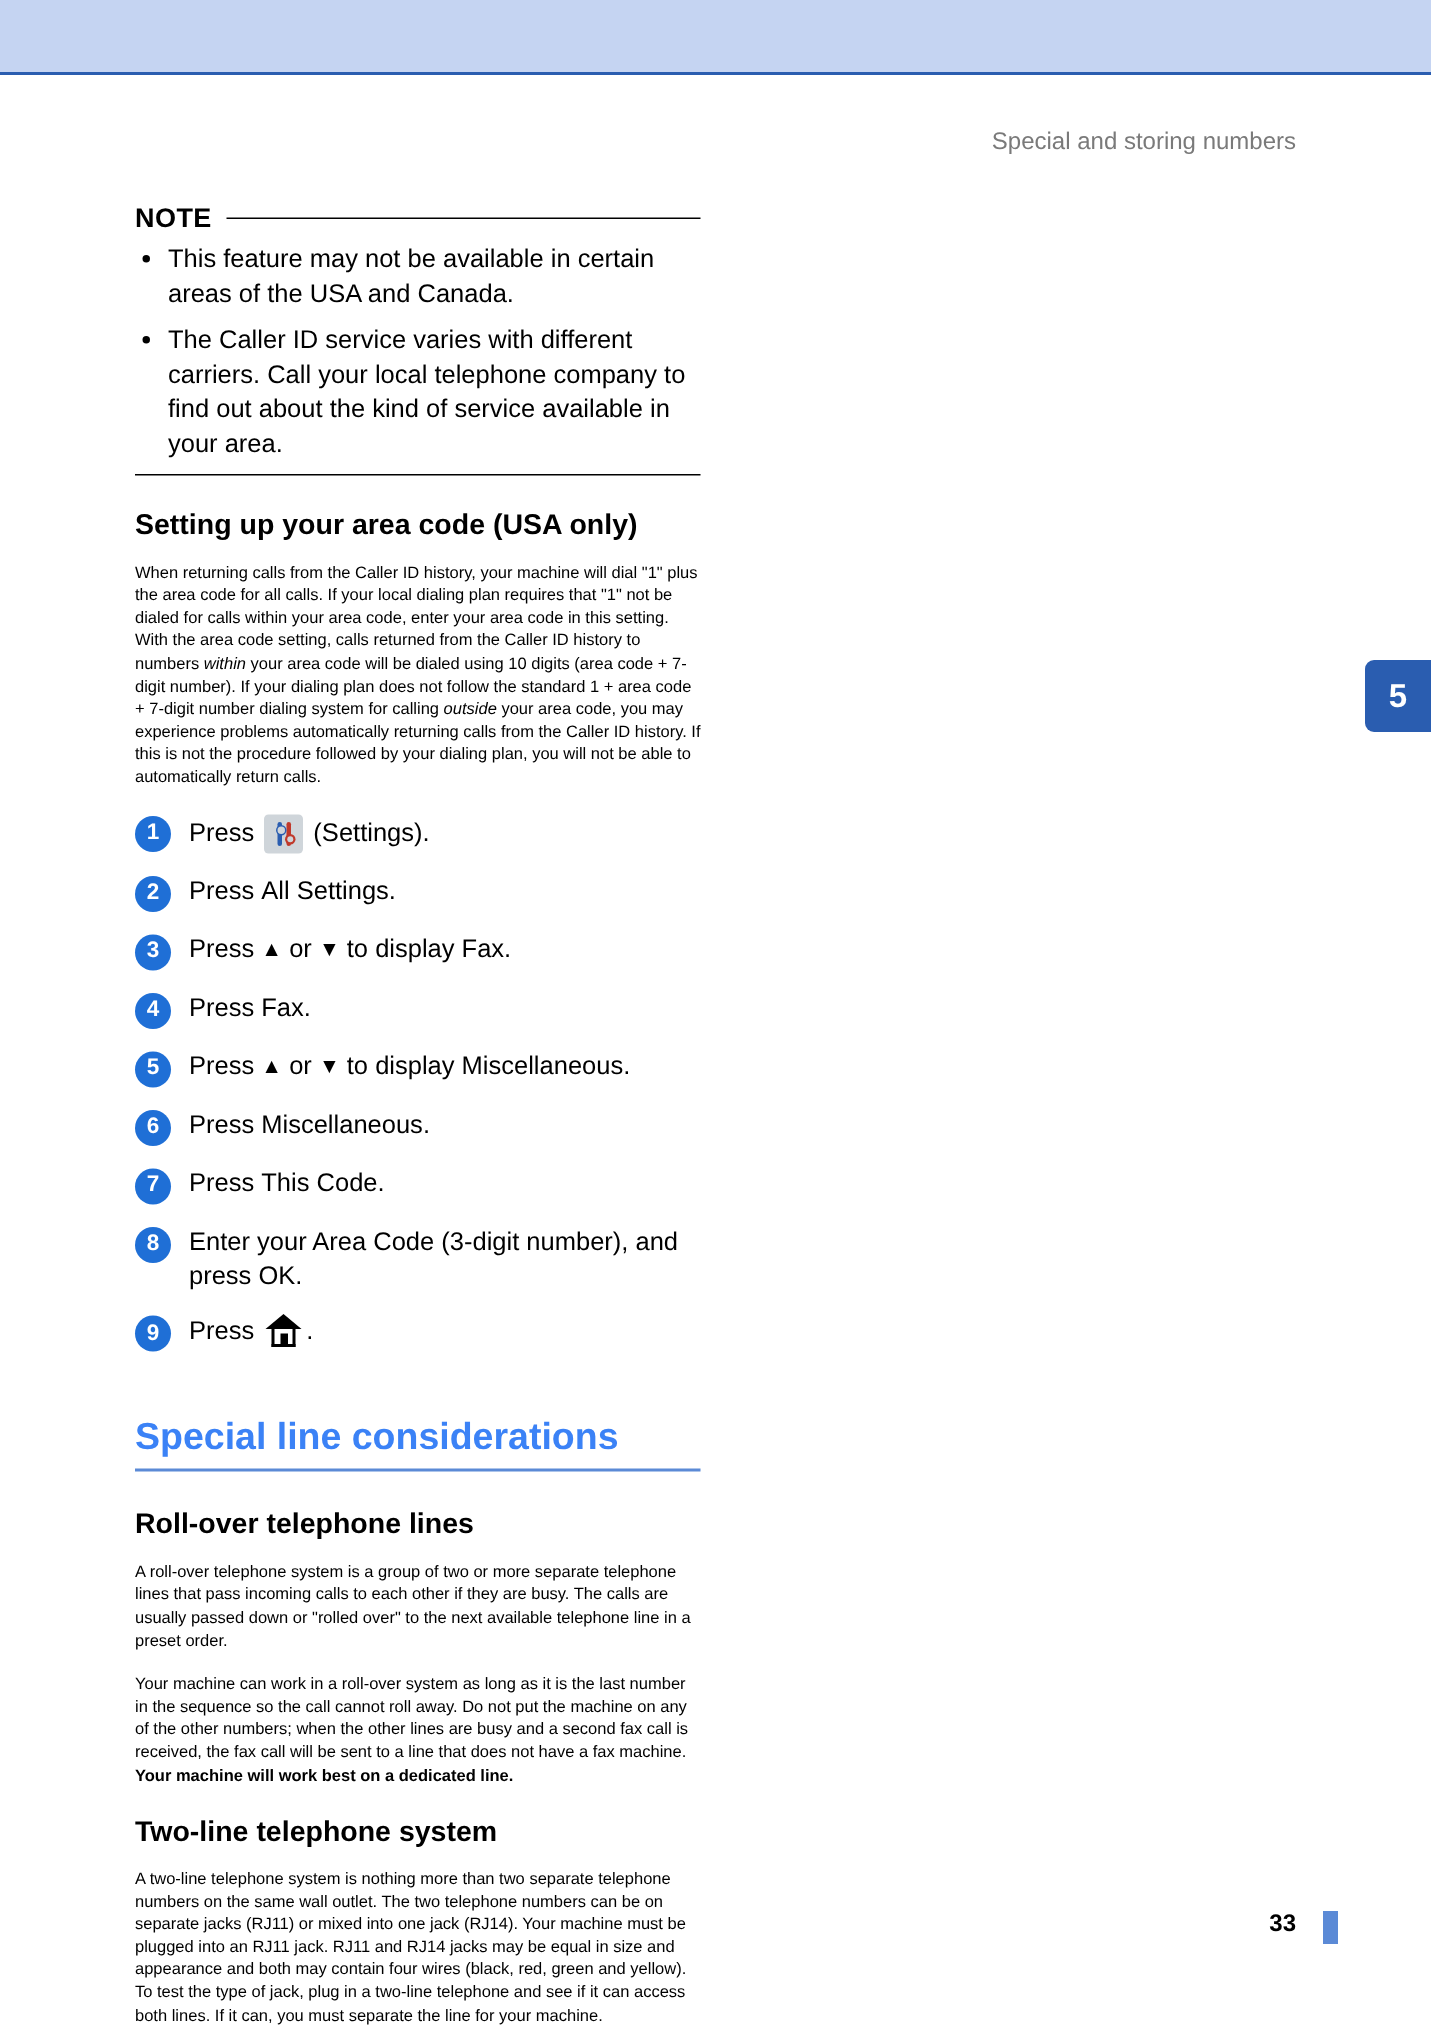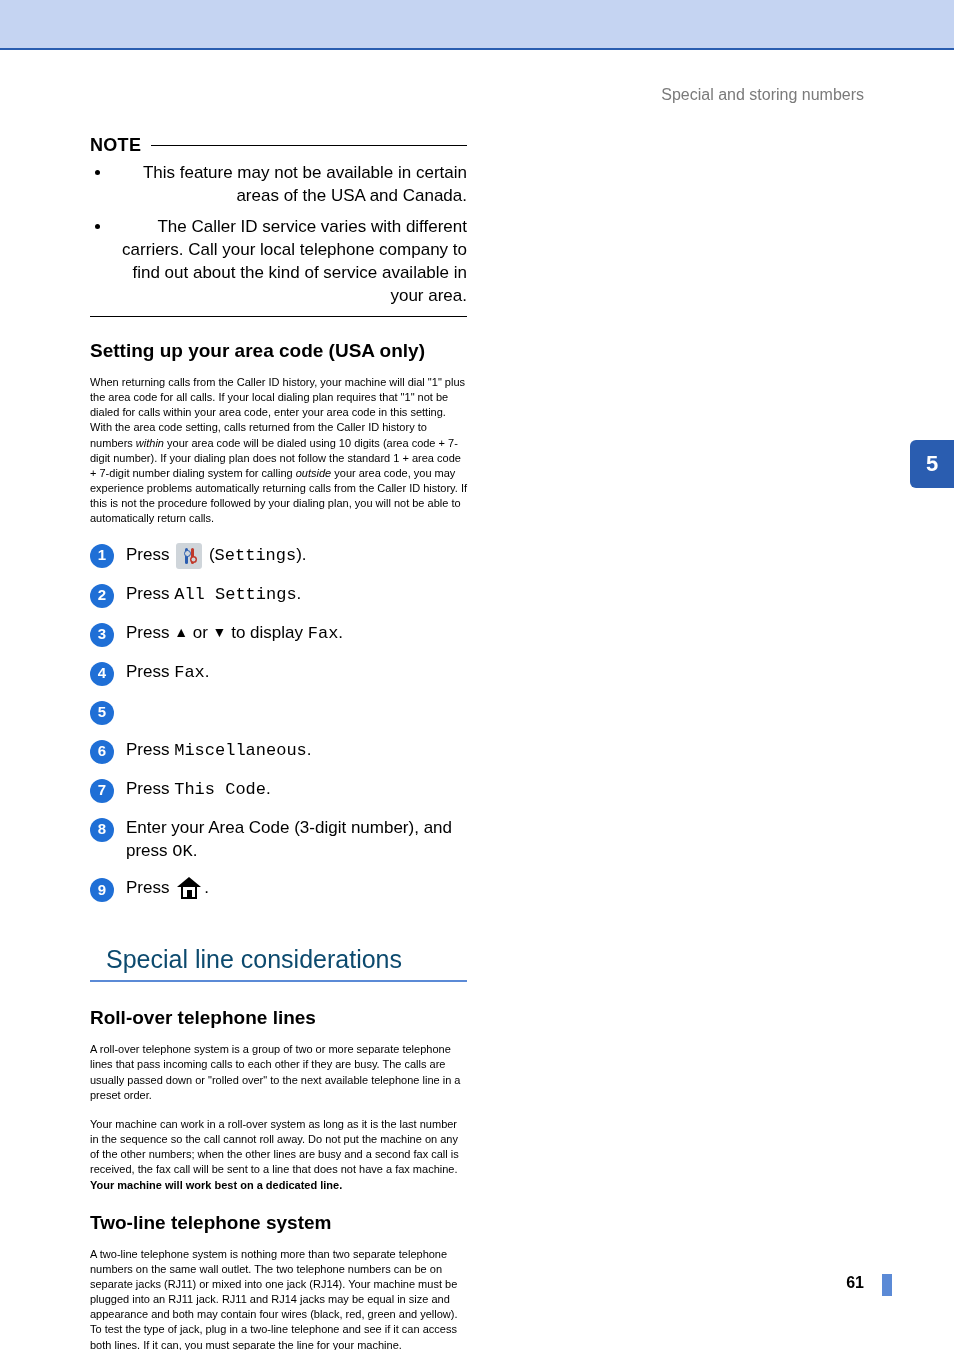--- a/index.html
+++ b/index.html
@@ -70,21 +70,20 @@
   .note-heading .rule {
     flex: 1;
     height: 1.5px;
     background: #000;
   }
   .note-list {
     margin: 0 0 8px 0;
     padding-left: 22px;
     font-size: 17px;
     line-height: 1.35;
-    text-align: right;
   }
   .note-list li { margin-bottom: 8px; }
   .note-end-rule {
     height: 1.5px;
     background: #000;
     margin: 4px 0 22px 0;
   }
   .subheading {
     font-weight: bold;
     font-size: 19px;
@@ -92,24 +91,24 @@
     line-height: 1.25;
   }
   .body-text {
     font-size: 11px;
     line-height: 1.38;
     margin: 12px 0 14px 0;
   }
   .italic { font-style: italic; }
   .bold { font-weight: bold; }
   .major-heading {
-    font-weight: normal;
+    font-weight: bold;
     font-size: 25px;
-    color: #0c4a6e;
-    margin: 0 0 6px 16px;
+    color: #3b82f6;
+    margin: 0 0 6px 0;
     line-height: 1.2;
   }
   .major-rule {
     height: 2px;
     background: #5b8ad6;
     margin-bottom: 24px;
   }
   .steps {
     list-style: none;
     padding: 0;
@@ -132,21 +131,21 @@
     font-weight: bold;
     font-size: 15px;
     display: flex;
     align-items: center;
     justify-content: center;
     flex-shrink: 0;
     margin-top: 1px;
   }
   .step-body { flex: 1; }
   .mono {
-    font-family: Liberation Mono, monospace;
+    font-family: Liberation Sans, sans-serif;
   }
   .settings-icon {
     display: inline-flex;
     vertical-align: middle;
     width: 26px;
     height: 26px;
     background: #cfd5da;
     border-radius: 3px;
     position: relative;
     margin: 0 2px;
@@ -271,20 +270,23 @@
         </span>
       </li>
       <li class="step">
         <span class="step-num">4</span>
         <span class="step-body">
           <span>Press </span><span class="mono">Fax</span><span>.</span>
         </span>
       </li>
       <li class="step">
         <span class="step-num">5</span>
+        <span class="step-body">
+          <span>Press </span><span class="arrow">▲</span><span> or </span><span class="arrow">▼</span><span> to display </span><span class="mono">Miscellaneous</span><span>.</span>
+        </span>
       </li>
       <li class="step">
         <span class="step-num">6</span>
         <span class="step-body">
           <span>Press </span><span class="mono">Miscellaneous</span><span>.</span>
         </span>
       </li>
       <li class="step">
         <span class="step-num">7</span>
         <span class="step-body">
@@ -318,14 +320,14 @@
     <p class="body-text">A roll-over telephone system is a group of two or more separate telephone lines that pass incoming calls to each other if they are busy. The calls are usually passed down or "rolled over" to the next available telephone line in a preset order.</p>
     <p class="body-text">
       <span>Your machine can work in a roll-over system as long as it is the last number in the sequence so the call cannot roll away. Do not put the machine on any of the other numbers; when the other lines are busy and a second fax call is received, the fax call will be sent to a line that does not have a fax machine. </span><span class="bold">Your machine will work best on a dedicated line.</span>
     </p>
 
     <div class="subheading">Two-line telephone system</div>
     <p class="body-text">A two-line telephone system is nothing more than two separate telephone numbers on the same wall outlet. The two telephone numbers can be on separate jacks (RJ11) or mixed into one jack (RJ14). Your machine must be plugged into an RJ11 jack. RJ11 and RJ14 jacks may be equal in size and appearance and both may contain four wires (black, red, green and yellow). To test the type of jack, plug in a two-line telephone and see if it can access both lines. If it can, you must separate the line for your machine.</p>
   </div>
 </div>
 
-<div class="page-number">61</div>
+<div class="page-number">33</div>
 <div class="page-tick"></div>
 
 </body></html>

